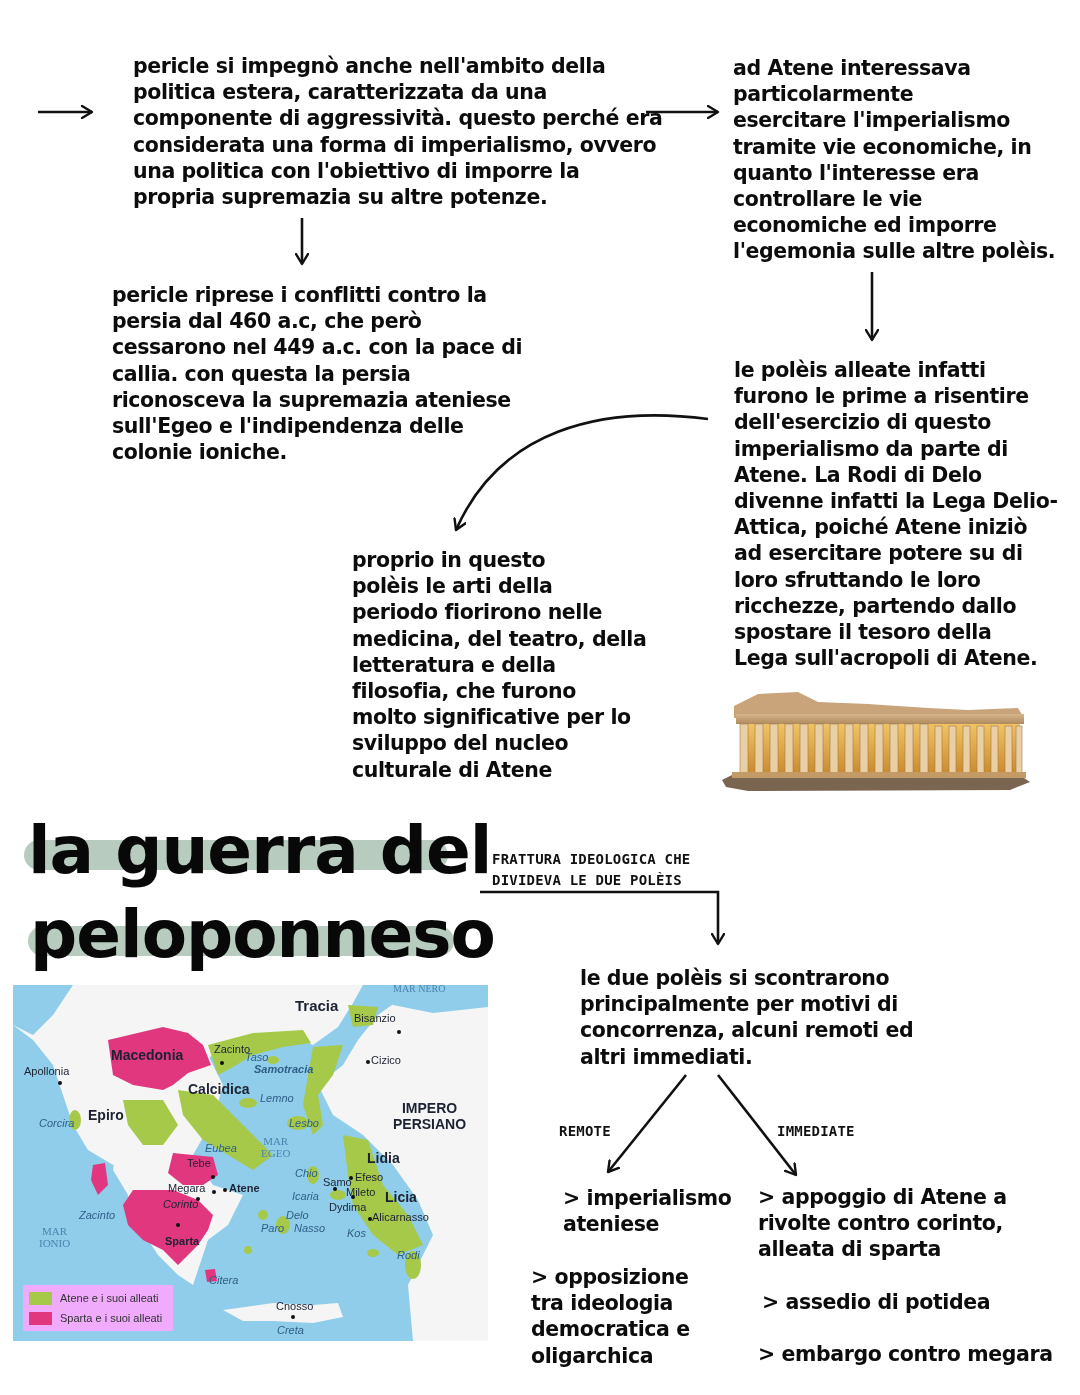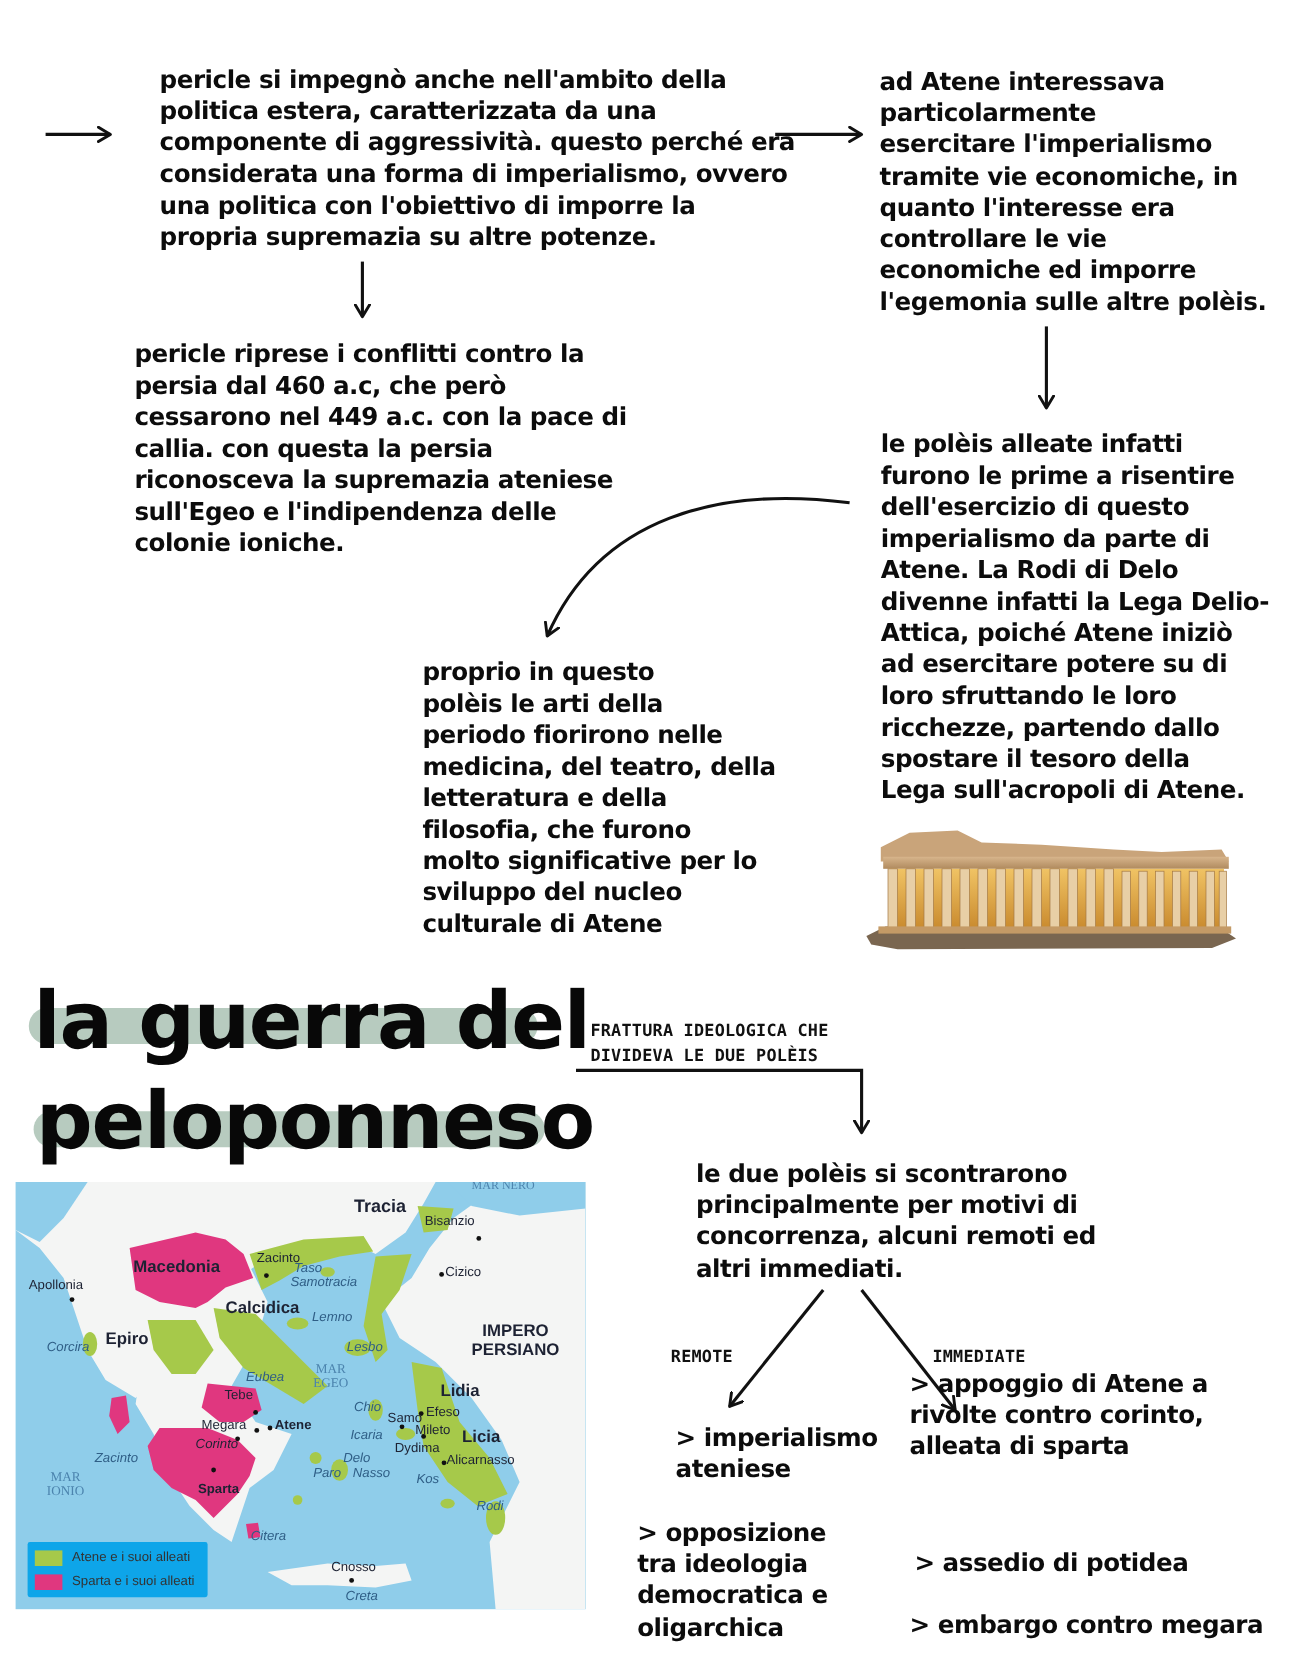--- a/index.html
+++ b/index.html
@@ -45,21 +45,21 @@
     white-space: nowrap; color: #1d2233; font-size: 11px;
   }
   .map-label.big { font-weight: bold; font-size: 15px; }
   .map-label.region { font-weight: bold; font-size: 14px; text-align: center; line-height: 16px; }
   .map-label.italic { font-style: italic; color: #2f5e86; font-size: 11px; }
   .map-label.sea { font-family: "Liberation Serif", serif; color: #4c84ae; font-size: 11px; text-align: center; line-height: 12px; }
   .map-label.city { font-size: 11px; }
   .dot { position: absolute; width: 4px; height: 4px; background: #111; border-radius: 50%; }
   .legend {
     position: absolute; left: 10px; top: 300px; width: 150px; height: 46px;
-    background: #0ea5e9; border-radius: 2px; padding: 3px 6px; box-sizing: border-box;
+    background: #f0abfc; border-radius: 2px; padding: 3px 6px; box-sizing: border-box;
   }
   .legend-row { display: flex; align-items: center; height: 20px; }
   .legend-swatch { width: 23px; height: 13px; margin-right: 8px; }
   .legend-text { font-family: "Liberation Sans", sans-serif; font-size: 11px; color: #333; }
 </style>
 </head>
 <body>
 
 <svg class="overlay" width="1080" height="1395">
   <defs>
@@ -226,21 +226,21 @@
   <span>&gt; imperialismo</span>
   <span>ateniese</span>
 </div>
 <div class="note" style="left:531px; top:1264px;">
   <span>&gt; opposizione</span>
   <span>tra ideologia</span>
   <span>democratica e</span>
   <span>oligarchica</span>
 </div>
 
-<div class="note" style="left:758px; top:1140px;">
+<div class="note" style="left:758px; top:1184px;">
   <span>&gt; appoggio di Atene a</span>
   <span>rivolte contro corinto,</span>
   <span>alleata di sparta</span>
 </div>
 <div class="note" style="left:762px; top:1289px;">
   <span>&gt; assedio di potidea</span>
 </div>
 <div class="note" style="left:758px; top:1341px;">
   <span>&gt; embargo contro megara</span>
 </div>
@@ -329,35 +329,35 @@
   <div class="map-label city" style="left:310px; top:191px;">Samo</div>
   <div class="dot" style="left:338px; top:210px;"></div>
   <div class="map-label city" style="left:333px; top:201px;">Mileto</div>
   <div class="map-label city" style="left:316px; top:216px;">Dydima</div>
   <div class="dot" style="left:355px; top:232px;"></div>
   <div class="map-label city" style="left:359px; top:226px;">Alicarnasso</div>
   <div class="dot" style="left:278px; top:330px;"></div>
   <div class="map-label city" style="left:263px; top:315px;">Cnosso</div>
 
   <div class="map-label italic" style="left:232px; top:66px;">Taso</div>
-  <div class="map-label italic" style="left:229px; top:78px;">Samotracia</div>
+  <div class="map-label italic" style="left:241px; top:78px;font-weight:bold;">Samotracia</div>
   <div class="map-label italic" style="left:247px; top:107px;">Lemno</div>
   <div class="map-label italic" style="left:276px; top:132px;">Lesbo</div>
   <div class="map-label italic" style="left:26px; top:132px;">Corcira</div>
   <div class="map-label italic" style="left:192px; top:157px;">Eubea</div>
   <div class="map-label italic" style="left:282px; top:182px;">Chio</div>
   <div class="map-label italic" style="left:279px; top:205px;">Icaria</div>
   <div class="map-label italic" style="left:273px; top:224px;">Delo</div>
   <div class="map-label italic" style="left:248px; top:237px;">Paro</div>
   <div class="map-label italic" style="left:281px; top:237px;">Nasso</div>
   <div class="map-label italic" style="left:334px; top:242px;">Kos</div>
   <div class="map-label italic" style="left:384px; top:264px;">Rodi</div>
   <div class="map-label italic" style="left:66px; top:224px;">Zacinto</div>
   <div class="map-label italic" style="left:196px; top:289px;">Citera</div>
-  <div class="map-label italic" style="left:275px; top:339px;">Creta</div>
+  <div class="map-label italic" style="left:264px; top:339px;">Creta</div>
 
   <div class="legend">
     <div class="legend-row">
       <div class="legend-swatch" style="background:#a6c94a;"></div>
       <div class="legend-text">Atene e i suoi alleati</div>
     </div>
     <div class="legend-row">
       <div class="legend-swatch" style="background:#e0377f;"></div>
       <div class="legend-text">Sparta e i suoi alleati</div>
     </div>

